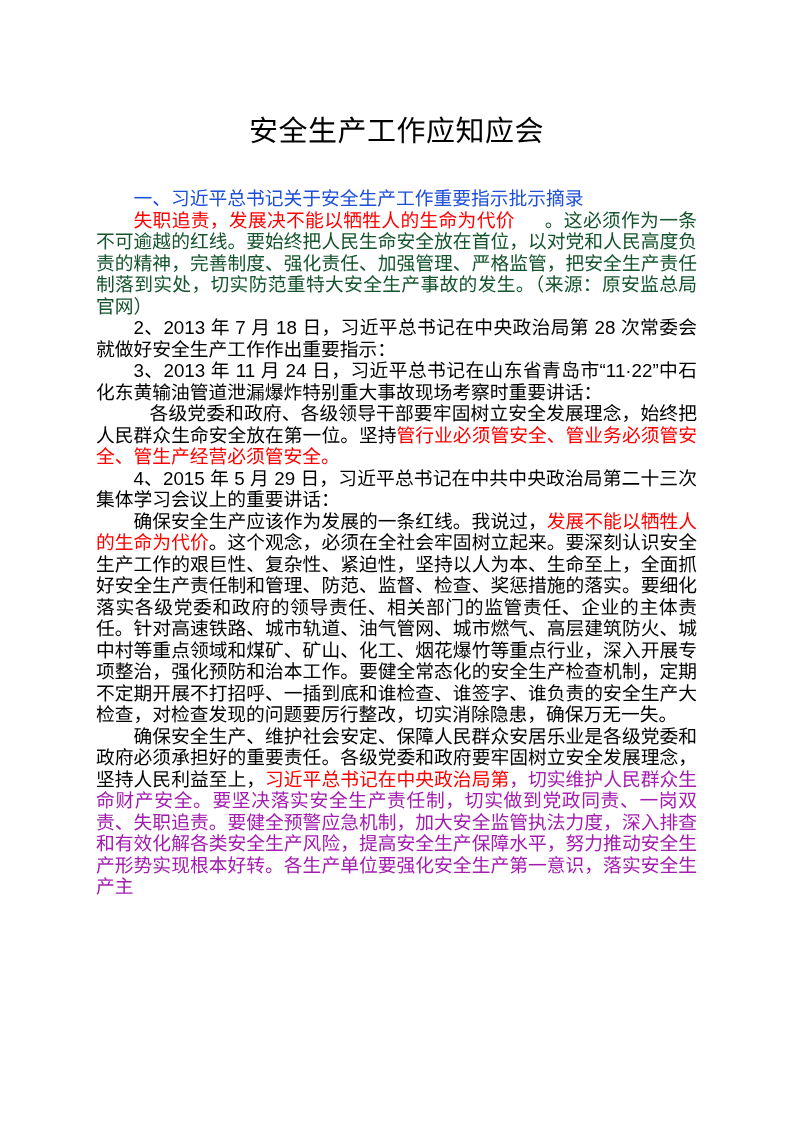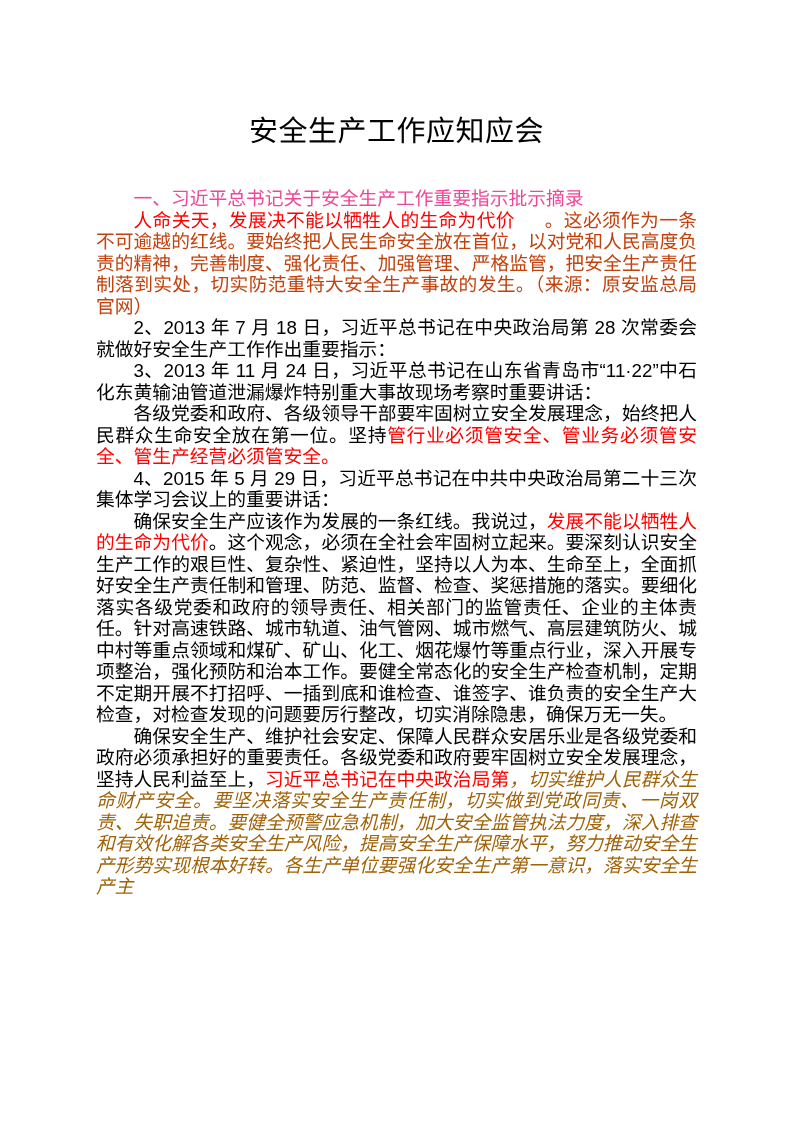--- a/index.html
+++ b/index.html
@@ -40,22 +40,22 @@
     text-indent: 2em;
     word-break: break-all;
   }
 </style>
 </head>
 <body>
 
 <div class="page">
   <h1 class="doc-title">安全生产工作应知应会</h1>
   <div class="doc-body">
-      <p><span style="color: #ec4899;">一、习近平总书记关于安全生产工作重要指示批示摘录</span></p>
-      <p><span style="color: rgb(255, 0, 0);">人命关天，发展决不能以牺牲人的生命为代价</span><span style="color: #c2410c; margin-left: 30px;">。这必须作为一条不可逾越的红线。要始终把人民生命安全放在首位，以对党和人民高度负责的精神，完善制度、强化责任、加强管理、严格监管，把安全生产责任制落到实处，切实防范重特大安全生产事故的发生。（来源：原安监总局官网）</span></p>
+      <p><span style="color: #1d4ed8;">一、习近平总书记关于安全生产工作重要指示批示摘录</span></p>
+      <p><span style="color: rgb(255, 0, 0);">失职追责，发展决不能以牺牲人的生命为代价</span><span style="color: #14532d; margin-left: 30px;">。这必须作为一条不可逾越的红线。要始终把人民生命安全放在首位，以对党和人民高度负责的精神，完善制度、强化责任、加强管理、严格监管，把安全生产责任制落到实处，切实防范重特大安全生产事故的发生。（来源：原安监总局官网）</span></p>
       <p><span style="color: rgb(0, 0, 0);">2、2013 年 7 月 18 日，习近平总书记在中央政治局第 28 次常委会就做好安全生产工作作出重要指示：</span></p>
       <p><span style="color: rgb(0, 0, 0);">3、2013 年 11 月 24 日，习近平总书记在山东省青岛市“11·22”中石化东黄输油管道泄漏爆炸特别重大事故现场考察时重要讲话：</span></p>
-      <p><span style="color: rgb(0, 0, 0);">各级党委和政府、各级领导干部要牢固树立安全发展理念，始终把人民群众生命安全放在第一位。坚持</span><span style="color: rgb(255, 0, 0);">管行业必须管安全、管业务必须管安全、管生产经营必须管安全。</span></p>
+      <p><span style="color: rgb(0, 0, 0); margin-left: 16px;">各级党委和政府、各级领导干部要牢固树立安全发展理念，始终把人民群众生命安全放在第一位。坚持</span><span style="color: rgb(255, 0, 0);">管行业必须管安全、管业务必须管安全、管生产经营必须管安全。</span></p>
       <p><span style="color: rgb(0, 0, 0);">4、2015 年 5 月 29 日，习近平总书记在中共中央政治局第二十三次集体学习会议上的重要讲话：</span></p>
       <p><span style="color: rgb(0, 0, 0);">确保安全生产应该作为发展的一条红线。我说过，</span><span style="color: rgb(255, 0, 0);">发展不能以牺牲人的生命为代价</span><span style="color: rgb(0, 0, 0);">。这个观念，必须在全社会牢固树立起来。要深刻认识安全生产工作的艰巨性、复杂性、紧迫性，坚持以人为本、生命至上，全面抓好安全生产责任制和管理、防范、监督、检查、奖惩措施的落实。要细化落实各级党委和政府的领导责任、相关部门的监管责任、企业的主体责任。针对高速铁路、城市轨道、油气管网、城市燃气、高层建筑防火、城中村等重点领域和煤矿、矿山、化工、烟花爆竹等重点行业，深入开展专项整治，强化预防和治本工作。要健全常态化的安全生产检查机制，定期不定期开展不打招呼、一插到底和谁检查、谁签字、谁负责的安全生产大检查，对检查发现的问题要厉行整改，切实消除隐患，确保万无一失。</span></p>
-      <p><span style="color: rgb(0, 0, 0); margin-top: 24px;">确保安全生产、维护社会安定、保障人民群众安居乐业是各级党委和政府必须承担好的重要责任。各级党委和政府要牢固树立安全发展理念，坚持人民利益至上，</span><span style="color: rgb(255, 0, 0);">习近平总书记在中央政治局第</span><span style="color: #a16207; font-style: italic;">，切实维护人民群众生命财产安全。要坚决落实安全生产责任制，切实做到党政同责、一岗双责、失职追责。要健全预警应急机制，加大安全监管执法力度，深入排查和有效化解各类安全生产风险，提高安全生产保障水平，努力推动安全生产形势实现根本好转。各生产单位要强化安全生产第一意识，落实安全生产主</span></p>
+      <p><span style="color: rgb(0, 0, 0); margin-top: 24px;">确保安全生产、维护社会安定、保障人民群众安居乐业是各级党委和政府必须承担好的重要责任。各级党委和政府要牢固树立安全发展理念，坚持人民利益至上，</span><span style="color: rgb(255, 0, 0);">习近平总书记在中央政治局第</span><span style="color: #a21caf;">，切实维护人民群众生命财产安全。要坚决落实安全生产责任制，切实做到党政同责、一岗双责、失职追责。要健全预警应急机制，加大安全监管执法力度，深入排查和有效化解各类安全生产风险，提高安全生产保障水平，努力推动安全生产形势实现根本好转。各生产单位要强化安全生产第一意识，落实安全生产主</span></p>
     </div>
 </div>
 
 </body></html>

